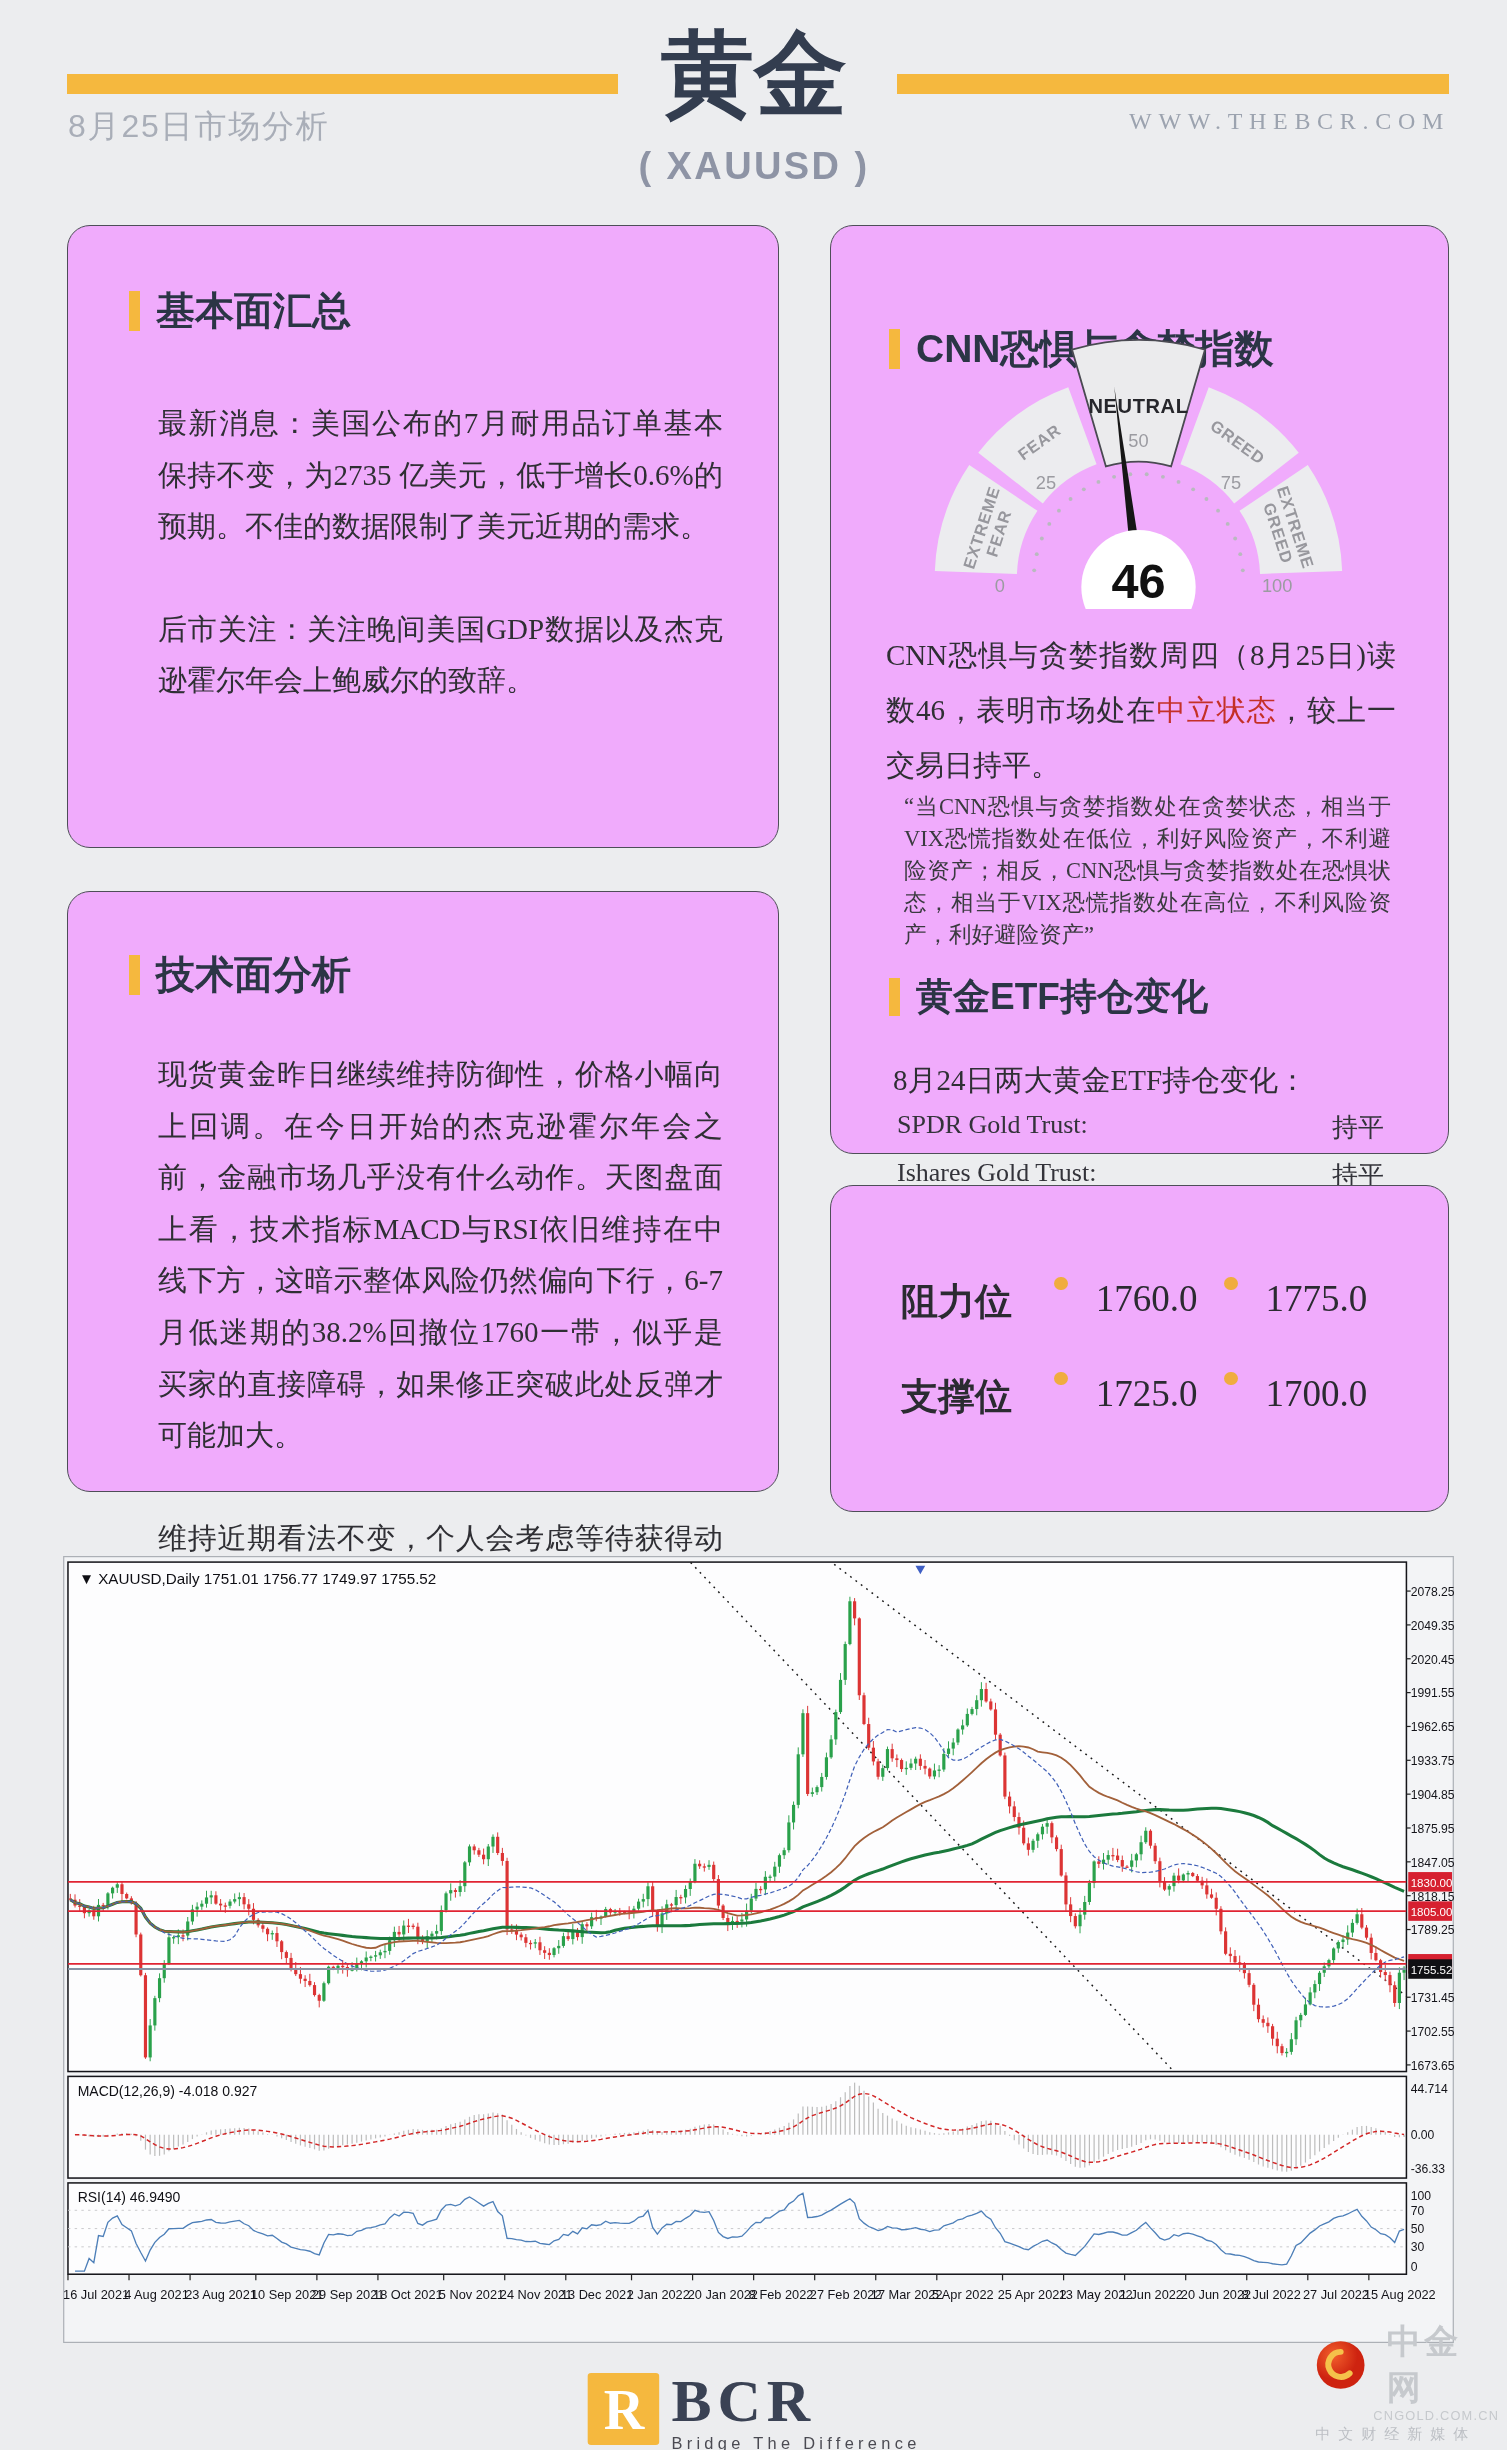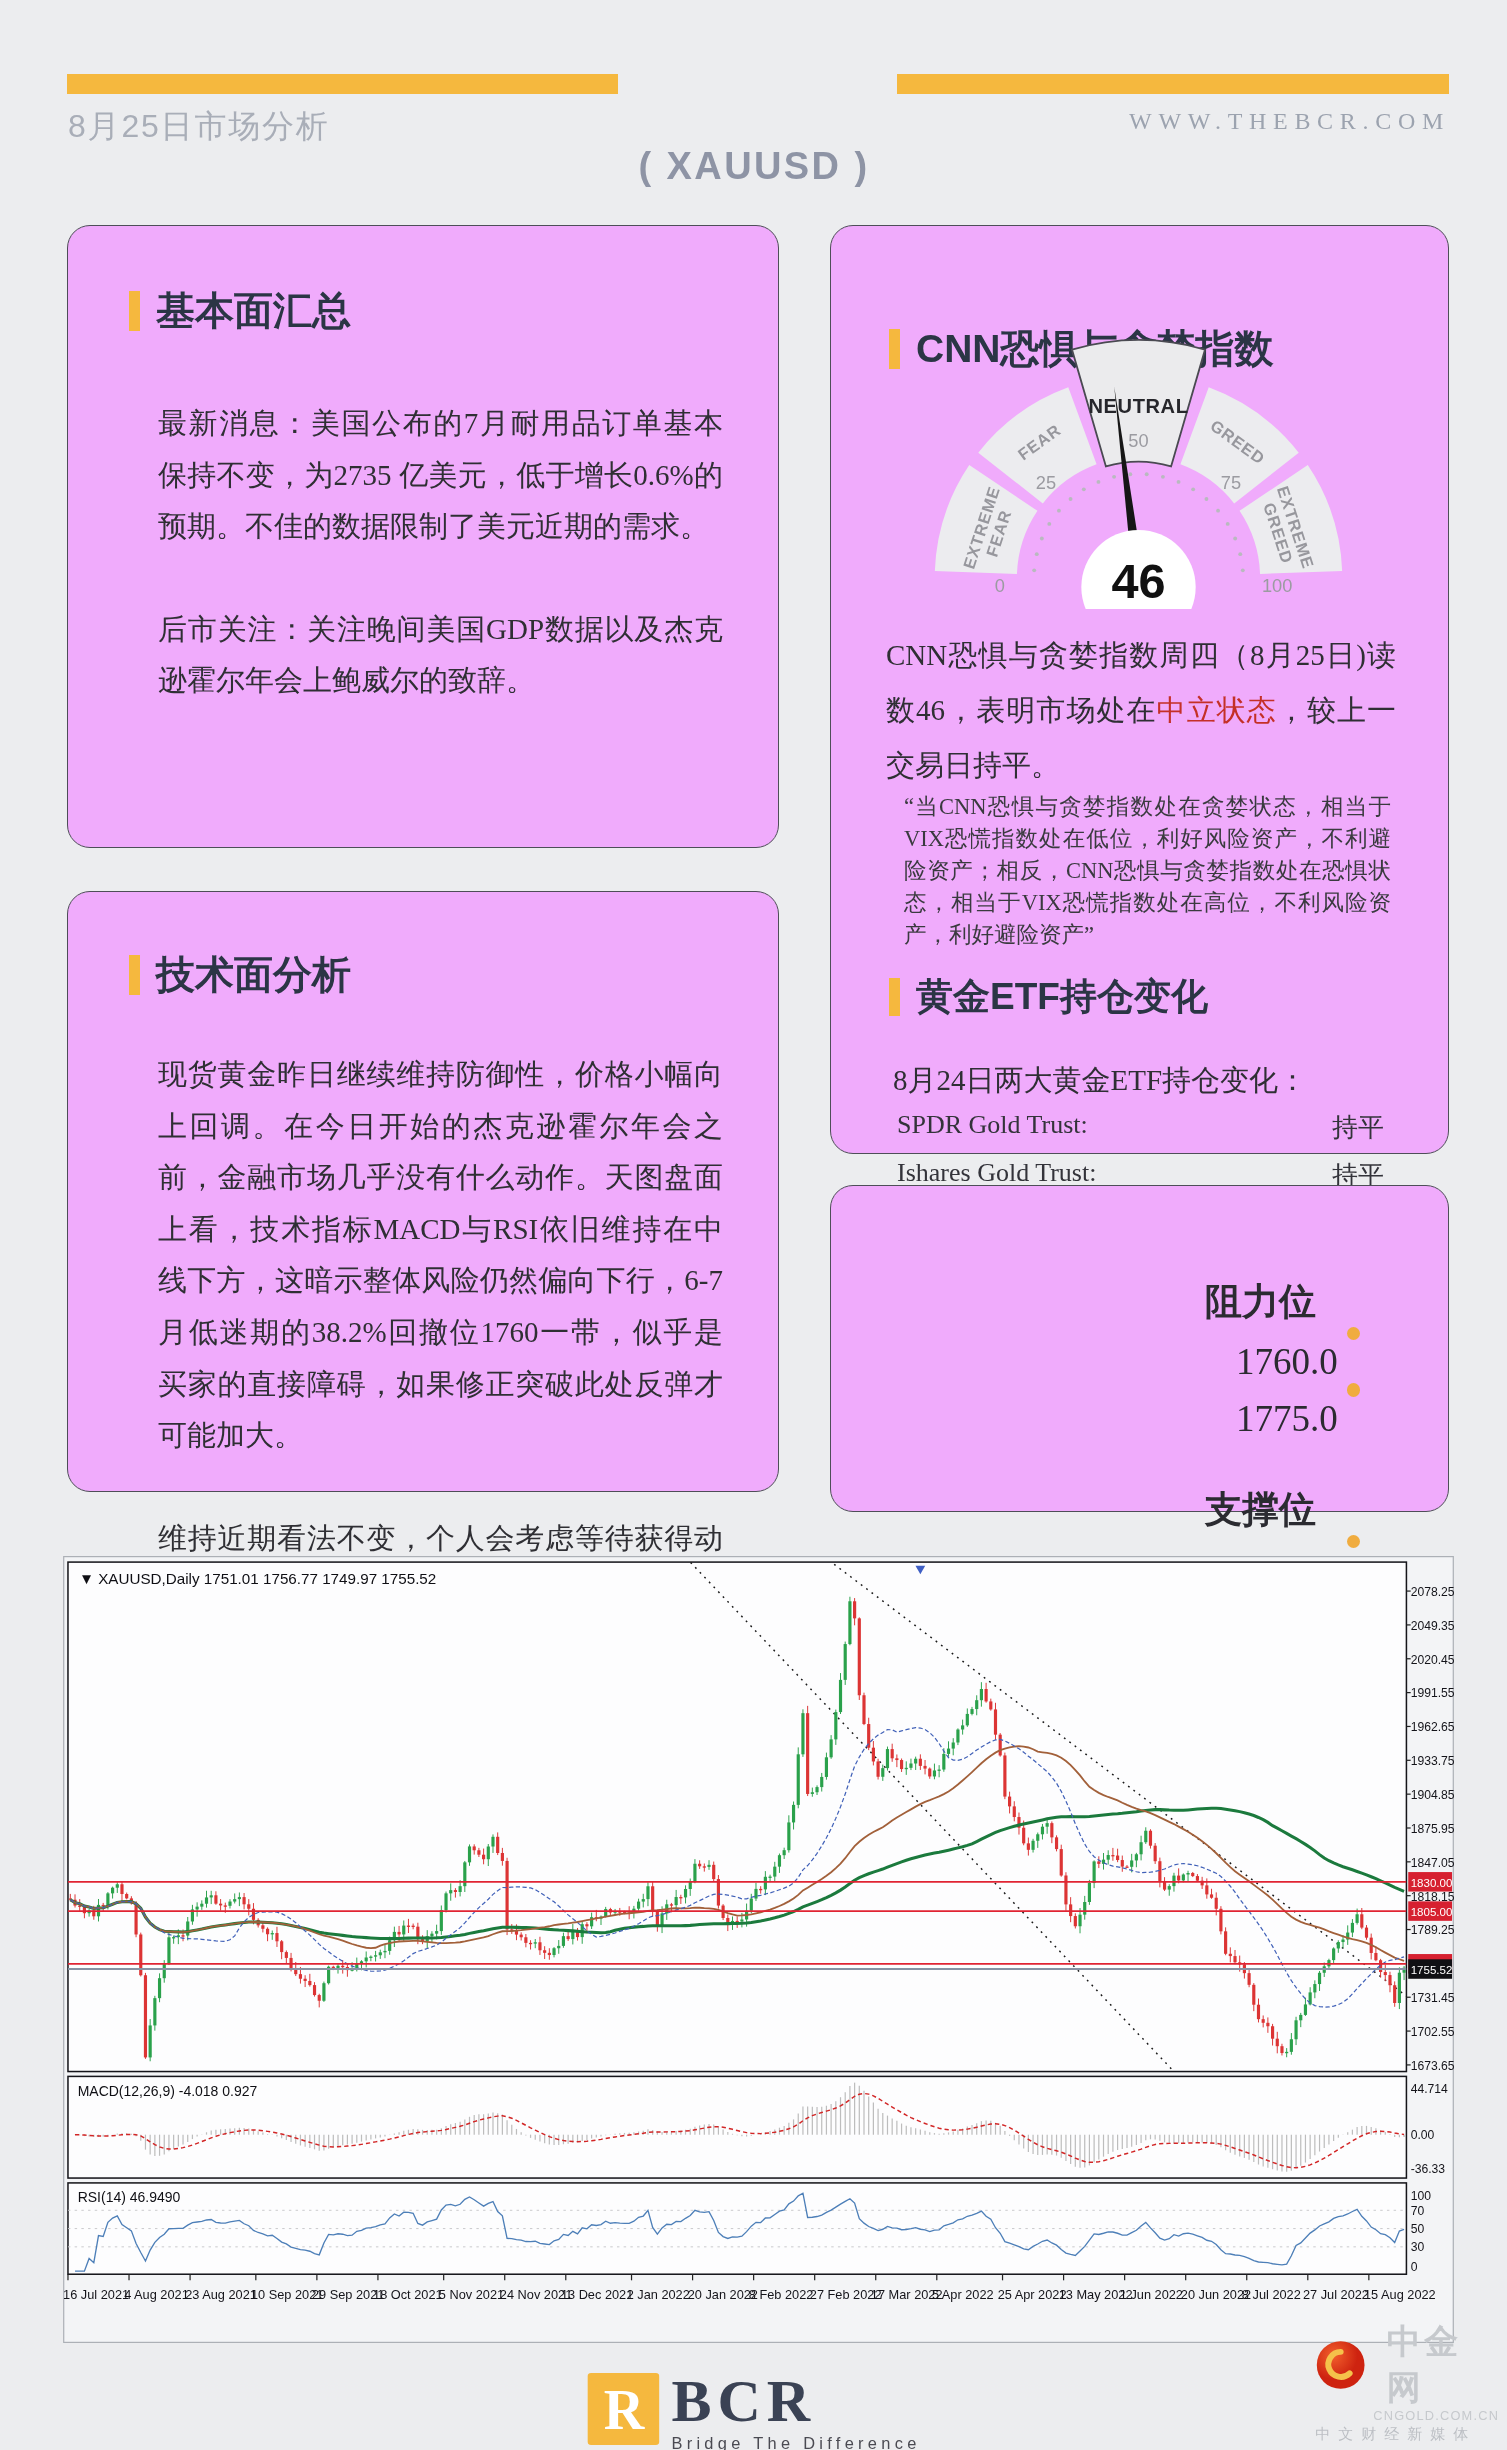--- a/index.html
+++ b/index.html
@@ -25,21 +25,21 @@
   .card-title{position:absolute;display:flex;align-items:center;gap:16px;
               font-family:"Liberation Sans","DejaVu Sans",sans-serif;font-weight:700;color:#2B3545;}
   .tbar{display:inline-block;width:11px;background:#F5B83E;}
   .body-txt{position:absolute;font-size:29px;line-height:1.78;text-align:justify;color:#2F2F34;}
   .body-txt p{margin:0;}
   .body-txt p + p{margin-top:51px;}
   .red{color:#C43027;}
   .quote{position:absolute;font-size:22.5px;line-height:1.42;color:#3A3A3F;text-align:justify;}
   .etf-row{display:flex;justify-content:space-between;font-size:26px;color:#33333A;}
   .etf-row + .etf-row{margin-top:13.4px;}
-  .lv-row{display:flex;align-items:flex-end;font-size:37px;color:#2B2B31;flex-direction:column;}
+  .lv-row{display:flex;align-items:flex-start;font-size:37px;color:#2B2B31;}
   .lv-row + .lv-row{margin-top:45px;}
   .lv-label{font-weight:700;width:183px;}
   .lv-dot{width:13.4px;height:13.4px;border-radius:50%;background:#F0AC3F;margin:0 28px 0 6px;flex:none;}
   .lv-val{width:152px;}
   
   #gauge-wrap{position:absolute;left:58px;top:91px;width:499px;height:292px;}
   #gauge-svg{width:499px;height:292px;font-family:"Liberation Sans","DejaVu Sans",sans-serif;}
   .gnum{font-size:30px;fill:#9B9BA1;}
   .gzone{font-size:27px;font-weight:700;fill:#97979D;letter-spacing:1.5px;}
   .gneutral{font-size:33px;font-weight:700;fill:#26262B;letter-spacing:1px;}
@@ -62,20 +62,21 @@
 </style>
 </head>
 <body>
 
 <div class="page">
 
   <div class="hbar left"></div>
   <div class="hbar right"></div>
   <div class="h-date">8月25日市场分析</div>
   <div class="h-site">WWW.THEBCR.COM</div>
+  <div class="h-title">黄金</div>
   <div class="h-sub">( XAUUSD )</div>
 
   <div class="card" id="card-fundamental">
     <div class="card-title" style="left:61px;top:58px;font-size:39px;">
       <span class="tbar" style="height:40px;"></span>
       <span>基本面汇总</span>
     </div>
     <div class="body-txt" style="left:90px;top:172px;width:565px;">
       <p>最新消息：美国公布的7月耐用品订单基本保持不变，为2735 亿美元，低于增长0.6%的预期。不佳的数据限制了美元近期的需求。</p>
       <p>后市关注：关注晚间美国GDP数据以及杰克逊霍尔年会上鲍威尔的致辞。</p>

